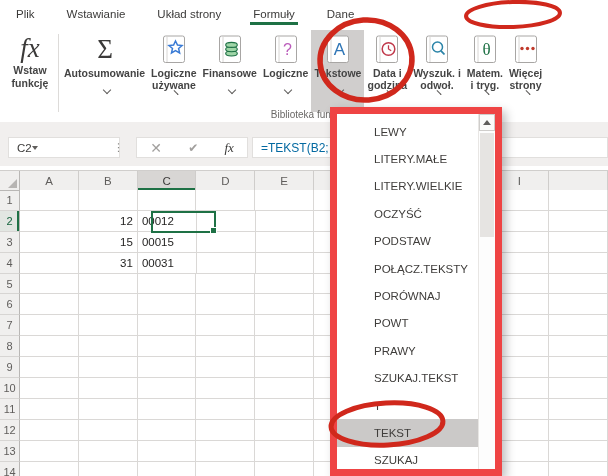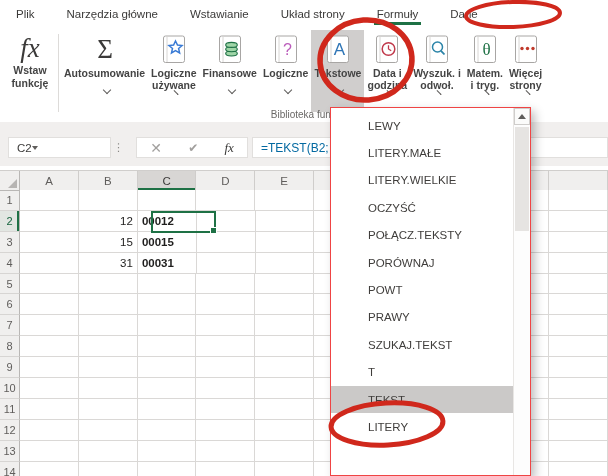--- a/index.html
+++ b/index.html
@@ -22,21 +22,21 @@
   .rbtn{display:flex;flex-direction:column;align-items:center;padding:4px 3px 2px;height:82px;box-sizing:border-box;}
   .rbtn.pressed{background:#d0cecd;}
   .rbtn .icon{width:26px;height:30px;margin-bottom:3px;}
   .chev{width:5px;height:5px;border-right:1.3px solid #5f5d5b;border-bottom:1.3px solid #5f5d5b;
         transform:rotate(45deg);display:inline-block;margin-left:4px;vertical-align:2px;}
   .chev-line{height:13px;display:flex;align-items:center;justify-content:flex-end;flex-direction:column;}
   .group-label{position:absolute;left:228px;top:81px;width:160px;text-align:center;font-size:10px;color:#6a6866;}
   
   .formula-row{position:absolute;left:0;top:122px;width:608px;height:44px;background:#f1efee;}
   .fbox{position:absolute;top:15px;height:21px;background:#fff;border:1px solid #e1dfdd;box-sizing:border-box;display:flex;align-items:center;}
-  .name-box{left:8px;width:103px;font-size:11.5px;padding-left:8px;}
+  .name-box{left:8px;width:112px;font-size:11.5px;padding-left:8px;}
   .name-arrow{border-top:4px solid #605e5c;border-left:3.5px solid transparent;border-right:3.5px solid transparent;margin-right:7px;}
   .fdots{position:absolute;left:113px;top:15px;height:21px;display:flex;align-items:center;color:#8a8886;font-size:11px;letter-spacing:0;}
   .fxbox{left:136px;width:112px;justify-content:space-around;}
   .fxbox .x{color:#a19f9d;font-size:14px;}
   .fxbox .ok{color:#a19f9d;font-size:12px;}
   .fxbox .fxsm{font-family:"Liberation Serif", serif;font-style:italic;font-size:13px;color:#3b3a39;}
   .formula-box{left:252px;right:0;width:356px;font-size:12px;padding-left:8px;color:#0369a1;}
   
   .grid{position:absolute;left:0;top:170px;width:608px;height:306px;background:#fff;overflow:hidden;font-size:11.5px;}
   .hdr-row{display:flex;height:20px;border-top:1px solid #d0cecc;box-sizing:border-box;}
@@ -45,45 +45,44 @@
   .chdr{width:64.5px;height:20px;background:#f0efee;color:#5f5d5b;display:flex;align-items:center;justify-content:center;
         border-right:1px solid #cfcdcb;border-bottom:1px solid #b9b7b5;box-sizing:border-box;}
   .chdr.sel{background:#d8d6d4;color:#3b3a39;box-shadow:inset 0 -2px 0 #1e7145;}
   .grow{display:flex;height:20.9px;}
   .rhdr{width:22px;background:#f0efee;color:#5f5d5b;display:flex;align-items:center;justify-content:center;
         border-right:1px solid #b9b7b5;border-bottom:1px solid #d7d5d3;box-sizing:border-box;font-size:11px;}
   .rhdr.sel{background:#e2e6e2;color:#17643e;box-shadow:inset -2px 0 0 #1e7145;}
   .gcell{width:64.5px;border-right:1px solid #dad8d6;border-bottom:1px solid #dad8d6;box-sizing:border-box;
          display:flex;align-items:center;color:#1f1e1d;background:#fff;}
   .gcell.al-right{justify-content:flex-end;padding-right:4px;}
-  .gcell.al-left{justify-content:flex-start;padding-left:4px;font-weight:bold;}
+  .gcell.al-left{justify-content:flex-start;padding-left:4px;}
   .sel-outline{position:absolute;left:151px;top:40.9px;width:65px;height:21.9px;border:2px solid #1e7145;box-sizing:border-box;pointer-events:none;}
   .sel-handle{position:absolute;right:-3px;bottom:-3px;width:5px;height:5px;background:#1e7145;border:1px solid #fff;}
   
-  .dropdown{position:absolute;left:330px;top:107px;width:201px;height:369px;background:#fff;border:1px solid #ef4444;
+  .dropdown{position:absolute;left:330px;top:107px;width:172px;height:369px;background:#fff;border:7px solid #ef4444;
             box-sizing:border-box;z-index:50;box-shadow:4px 4px 9px rgba(0,0,0,.25);}
   .dd-items{position:absolute;left:0;top:4px;right:17px;}
   .dd-item{height:27.4px;display:flex;align-items:center;padding-left:37px;font-size:11.5px;color:#3f3d3b;white-space:nowrap;}
   .dd-item.hl{background:#cbc9c8;}
   .dd-scroll{position:absolute;right:0;top:0;bottom:0;width:17px;background:#fdfdfd;border-left:1px solid #e8e6e4;box-sizing:border-box;}
   .dd-up{position:absolute;left:0;top:0;right:0;height:17px;background:#fbfbfa;border:1px solid #cfcdcb;box-sizing:border-box;
          display:flex;align-items:center;justify-content:center;}
   .dd-up .tri{width:0;height:0;border-bottom:5px solid #5f5d5b;border-left:4px solid transparent;border-right:4px solid transparent;}
   .dd-thumb{position:absolute;left:1px;right:1px;top:19px;height:104px;background:#e6e4e2;}
   
   .annot{position:absolute;left:0;top:0;z-index:100;pointer-events:none;}
 </style>
 </head>
 <body>
 
 <div class="screen">
 
   <div class="tabs-row" id="tabsRow" style="gap:28px;padding-left:14px;">
       <div class="tab">Plik</div>
-      <div class="tab">Narzędzia główne</div>
       <div class="tab">Wstawianie</div>
       <div class="tab">Układ strony</div>
       <div class="tab active">Formuły</div>
       <div class="tab">Dane</div>
     </div>
 
   <div class="ribbon">
     <div class="insert-fn">
       <div class="fx-glyph">fx</div>
       <div class="btn-label">Wstaw</div>
@@ -425,28 +424,29 @@
         <div class="sel-handle"></div>
       </div>
     </div>
 
   <div class="dropdown">
     <div class="dd-items" id="ddItems">
         <div class="dd-item">LEWY</div>
         <div class="dd-item">LITERY.MAŁE</div>
         <div class="dd-item">LITERY.WIELKIE</div>
         <div class="dd-item">OCZYŚĆ</div>
+        <div class="dd-item">PODSTAW</div>
         <div class="dd-item">POŁĄCZ.TEKSTY</div>
         <div class="dd-item">PORÓWNAJ</div>
         <div class="dd-item">POWT</div>
         <div class="dd-item">PRAWY</div>
         <div class="dd-item">SZUKAJ.TEKST</div>
         <div class="dd-item">T</div>
         <div class="dd-item hl">TEKST</div>
-        <div class="dd-item">LITERY</div>
+        <div class="dd-item">SZUKAJ</div>
       </div>
     <div class="dd-scroll">
       <div class="dd-up">
           <span class="tri"></span>
         </div>
       <div class="dd-thumb"></div>
     </div>
   </div>
 
   <svg class="annot" width="608" height="476" viewBox="0 0 608 476">

